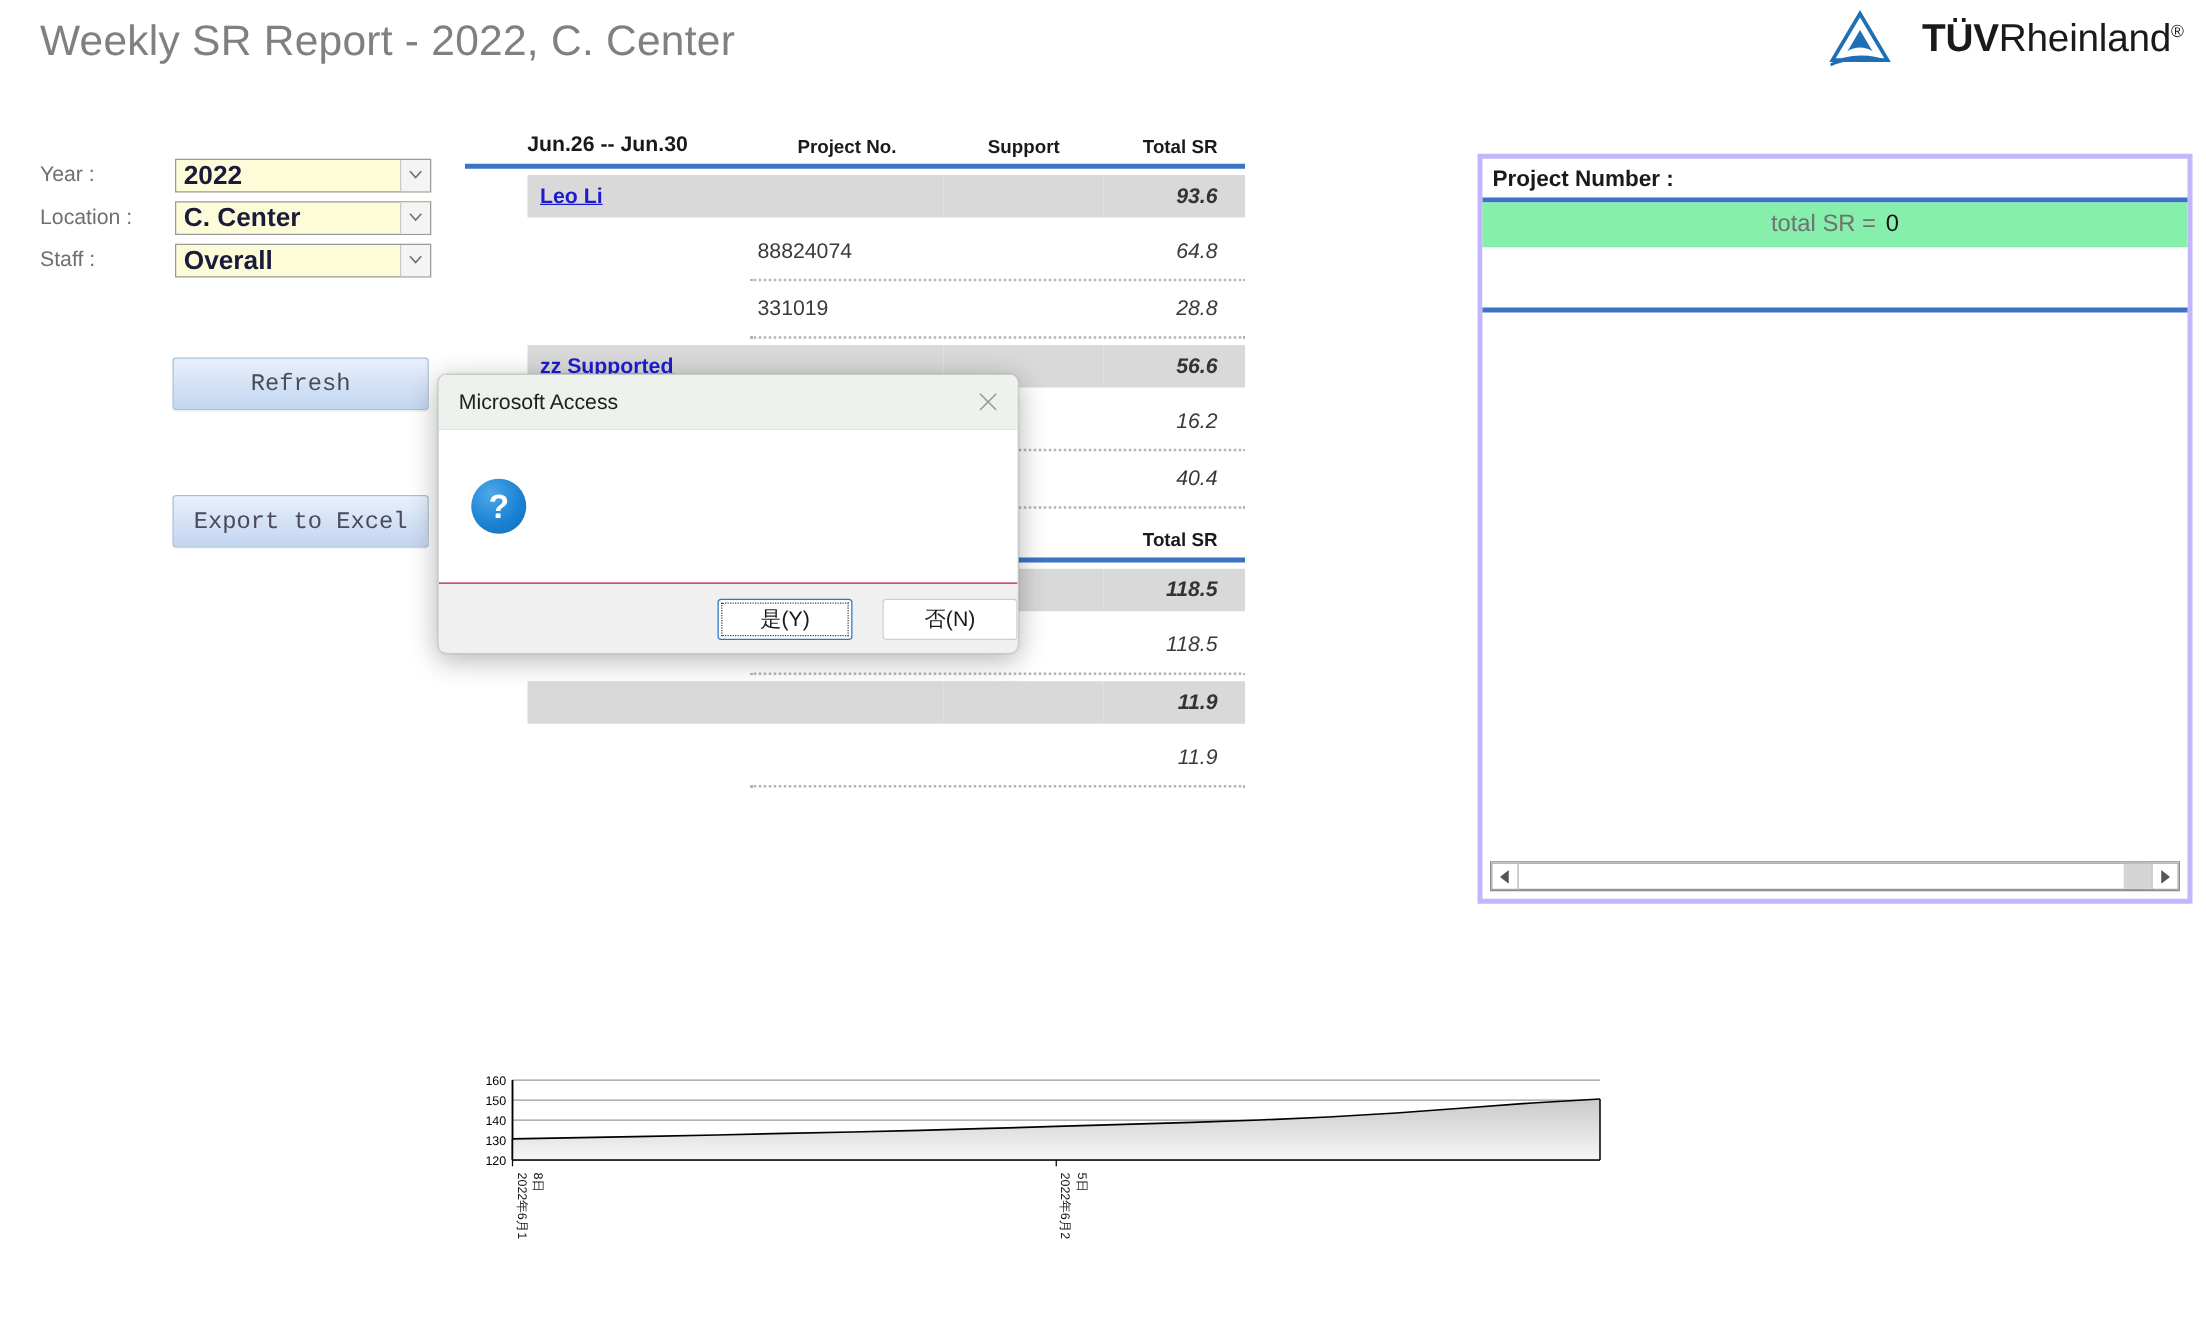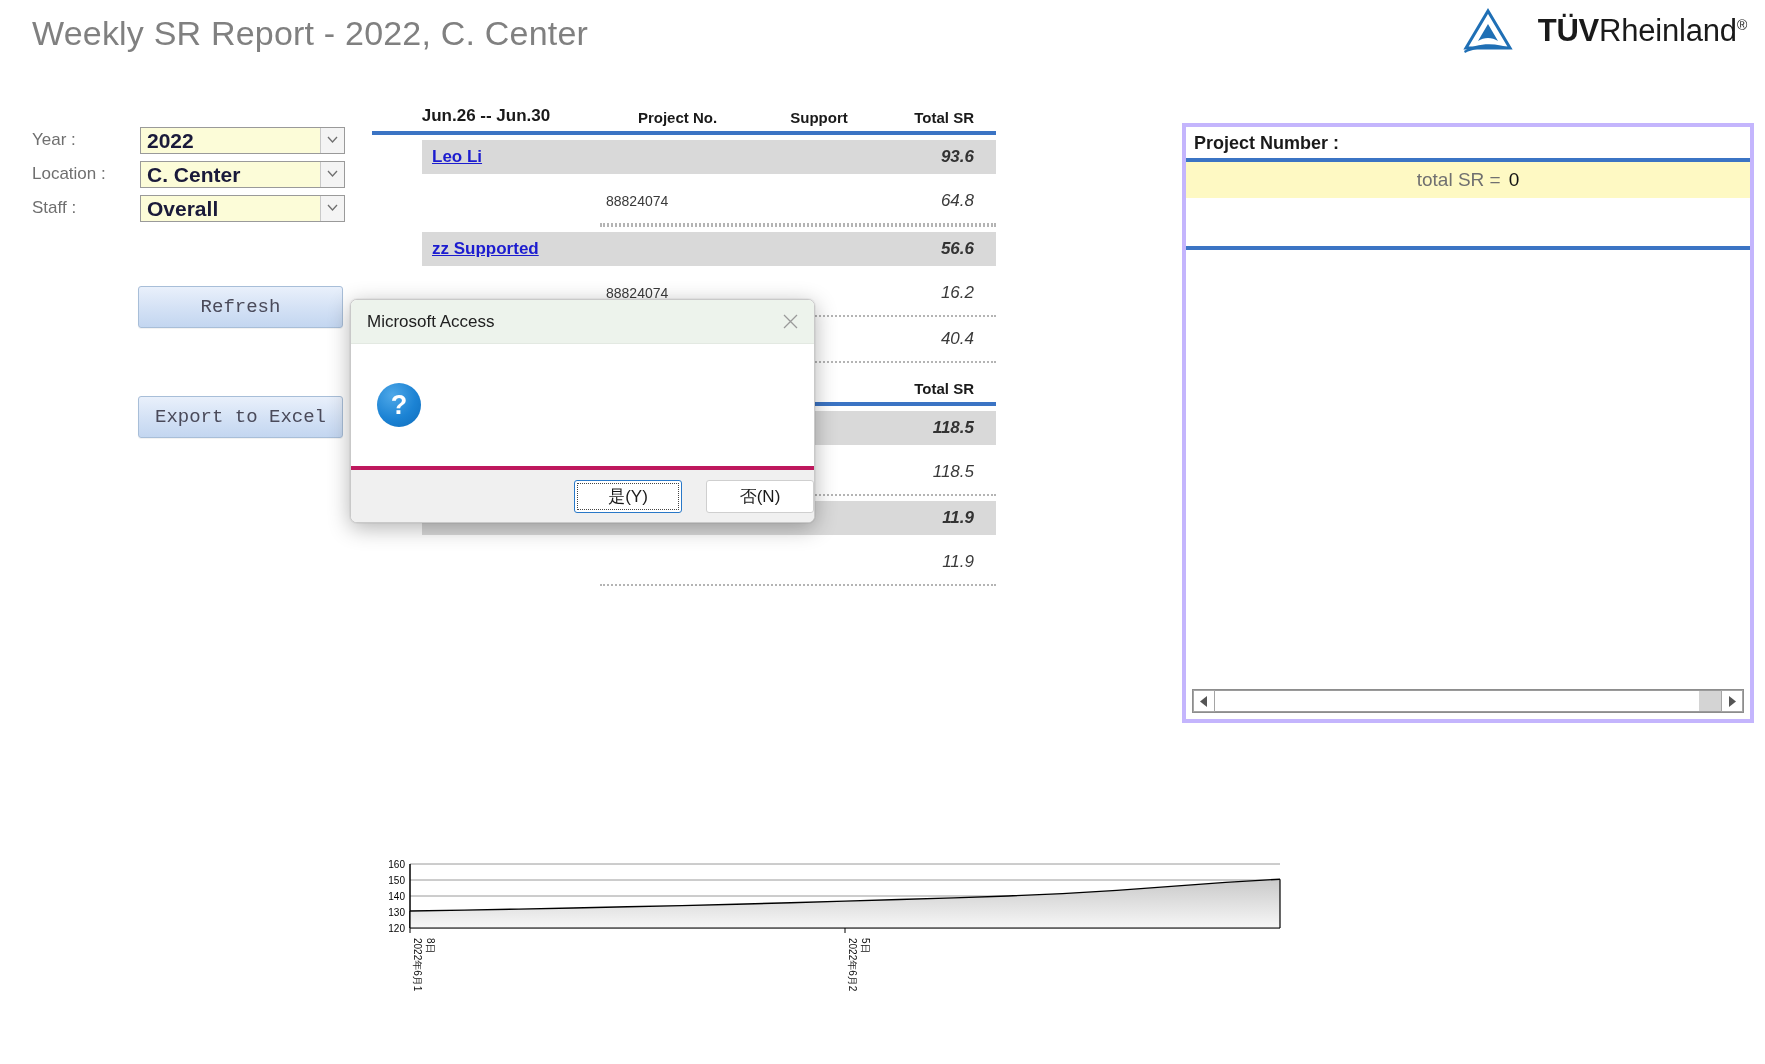--- a/index.html
+++ b/index.html
@@ -77,21 +77,21 @@
   .rpt-col-proj { width: 155px; text-align: center; }
   .rpt-col-supp { width: 128px; text-align: center; }
   .rpt-col-total { width: 113px; text-align: right; padding-right: 22px; }
   .rule-blue { height: 4px; background: #3b74c4; margin-top: 5px; }
 
   .rpt-row { display: flex; height: 44px; align-items: center; }
   .rpt-row.group { background: transparent; }
   .cell { height: 34px; display: flex; align-items: center; }
   .c-indent { width: 50px; }
   .c-name { width: 178px; padding-left: 10px; }
-  .c-proj { width: 155px; padding-left: 6px; font-size: 14px; color: #3a3a3a; text-align: center; }
+  .c-proj { width: 155px; padding-left: 6px; font-size: 17px; color: #3a3a3a; text-align: center; }
   .c-supp { width: 128px; }
   .c-total { width: 113px; justify-content: flex-end; padding-right: 22px; font-size: 17px; color: #3a3a3a; font-style: italic; }
   .group .c-name, .group .c-proj, .group .c-supp, .group .c-total { background: #d9d9d9; }
   .group .c-proj { background: #d9d9d9; }
   .group .c-total { font-weight: 700; color: #333; }
   .namelink {
     color: #1c1ccf; text-decoration: underline; font-size: 17px; font-weight: 700;
     cursor: pointer; white-space: nowrap;
   }
   .dash-sep {
@@ -109,21 +109,21 @@
     position: absolute; left: 1182px; top: 123px;
     width: 572px; height: 600px;
     background: #ffffff; border: 4px solid #c4b5fd;
   }
   .sp-title {
     font-size: 18px; font-weight: 700; color: #1a1a1a;
     padding: 6px 0 4px 8px;
   }
   .sp-rule { height: 4px; background: #3b74c4; }
   .sp-row {
-    background: #fef9c3; height: 36px;
+    background: #86efac; height: 36px;
     display: flex; align-items: center; justify-content: center;
     font-size: 19px; color: #707070;
   }
   .sp-row .val { color: #111; margin-left: 8px; }
   .sp-blank { height: 48px; background: #ffffff; }
   .sp-rule2 { height: 4px; background: #3b74c4; }
   .sp-body { flex: 1; background: #fff; }
   .sp-scroll {
     position: absolute; left: 6px; right: 6px; bottom: 6px;
     height: 24px; display: flex; align-items: stretch;
@@ -169,21 +169,21 @@
     background: radial-gradient(circle at 35% 28%, #4ea8e8 0%, #1c83d4 55%, #0f6cbb 100%);
     color: #ffffff; font-size: 27px; font-weight: 700;
     display: flex; align-items: center; justify-content: center;
     flex: 0 0 44px;
   }
   .dlg-msg { margin-left: 22px; font-size: 18px; color: #1a1a1a; }
   .dlg-footer {
     height: 57px; background: #f0f0f0;
     display: flex; align-items: center; justify-content: flex-end;
     gap: 24px;
-    border-top: 4px solid #be185d;
+    border-top: 1px solid #be185d;
   }
   .dlg-btn {
     width: 108px; height: 33px; background: #ffffff;
     border: 1px solid #cfcfcf; border-radius: 3px;
     font-size: 17px; color: #1a1a1a; cursor: pointer;
     display: flex; align-items: center; justify-content: center;
   }
   .dlg-btn.primary {
     border: 1px solid #2878c8;
     box-shadow: inset 0 0 0 1px #ffffff, inset 0 0 0 2px #ffffff;
@@ -272,20 +272,27 @@
       <span class="cell c-total">93.6</span>
     </div>
     <div class="rpt-row">
       <span class="cell c-indent"></span>
       <span class="cell c-name"></span>
       <span class="cell c-proj">88824074</span>
       <span class="cell c-supp"></span>
       <span class="cell c-total">64.8</span>
     </div>
     <div class="dash-sep"></div>
+    <div class="rpt-row">
+      <span class="cell c-indent"></span>
+      <span class="cell c-name"></span>
+      <span class="cell c-proj">331019</span>
+      <span class="cell c-supp"></span>
+      <span class="cell c-total">28.8</span>
+    </div>
     <div class="dash-sep"></div>
 
     <div class="rpt-row group">
       <span class="cell c-indent"></span>
       <span class="cell c-name">
           <span class="namelink">zz  Supported</span>
         </span>
       <span class="cell c-proj"></span>
       <span class="cell c-supp"></span>
       <span class="cell c-total">56.6</span>

